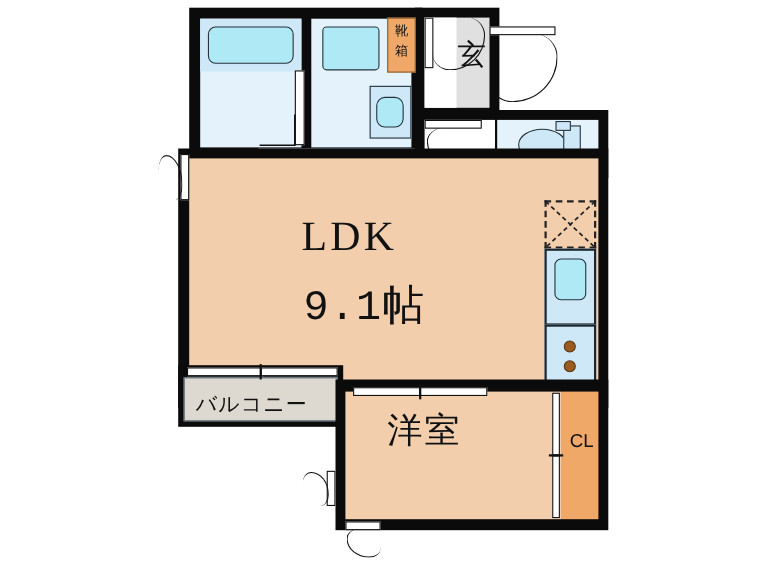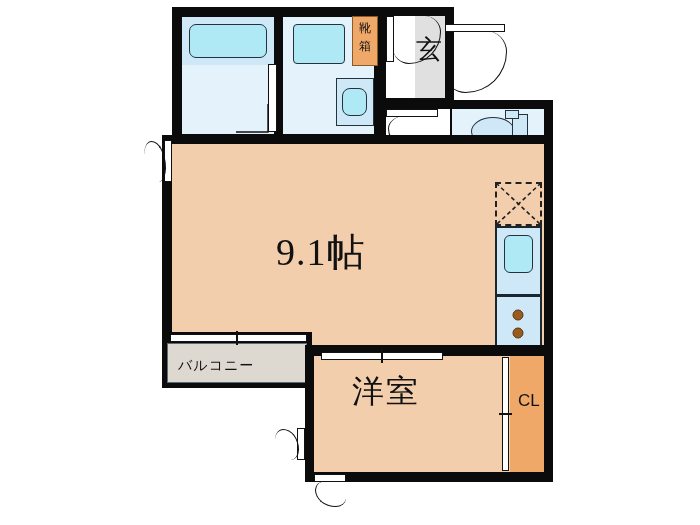--- a/index.html
+++ b/index.html
@@ -27,21 +27,21 @@
   .olk {border:2px solid #1b2730;}
   .thin{border:1px solid #5a6b78;}
 
   
   .lbl{position:absolute;color:#111;line-height:1;white-space:nowrap;
        font-family:"Liberation Serif","DejaVu Serif",serif;}
   .lbl-ldk     {font-size:38px;letter-spacing:3px;font-weight:400;}
   .lbl-ldknum  {font-size:38px;letter-spacing:1px;}
   .lbl-room    {font-size:32px;letter-spacing:2px;}
   .lbl-roomnum {font-size:32px;}
-  .lbl-bal     {font-size:14px;letter-spacing:1px;}
+  .lbl-bal     {font-size:19px;letter-spacing:1px;}
   .lbl-cl      {font-size:17px;font-family:"Liberation Sans",sans-serif;line-height:1.25;text-align:center;}
   .lbl-gen     {font-size:26px;}
   .lbl-shoe    {font-size:12px;line-height:1.05;text-align:center;}
 
   
   .arc{border:1.5px solid #111;border-radius:50%;background:transparent;}
   .arcTR{border-width:1.5px 1.5px 0 0;border-top-right-radius:100%;}
   .arcBL{border-width:0 0 1.5px 1.5px;border-bottom-left-radius:100%;}
   .arcBR{border-width:0 1.5px 1.5px 0;border-bottom-right-radius:100%;}
   .leaf{background:#ffffff;border:1.2px solid #111;}
@@ -112,21 +112,22 @@
   <div class="abs wetdeep ol" style="left:471px;top:117px;width:44px;height:29px;border-radius:50%;"></div>
   <div class="abs wetdeep ol" style="left:512px;top:114px;width:16px;height:35px;"></div>
   <div class="abs wetdeep ol" style="left:505px;top:110px;width:14px;height:9px;"></div>
 
   <div class="abs leaf" style="left:386px;top:109px;width:52px;height:8px;"></div>
   <div class="abs arc arcBL" style="left:388px;top:116px;width:50px;height:38px;"></div>
 
   <div class="abs wall" style="left:162px;top:135px;width:391px;height:236px;"></div>
   <div class="abs ldk" style="left:172px;top:144px;width:372px;height:217px;"></div>
 
-  <div class="lbl lbl-ldknum" style="left:276px;top:233px;">9.1帖</div>
+  <div class="lbl lbl-ldk" style="left:274px;top:196px;">LDK</div>
+  <div class="lbl lbl-ldknum" style="left:276px;top:262px;font-family:Liberation Mono, monospace;">9.1帖</div>
 
   <div class="abs leaf" style="left:164px;top:140px;width:8px;height:42px;"></div>
   <div class="abs arc arcTR" style="left:144px;top:141px;width:22px;height:41px;"></div>
 
   <div class="abs" style="left:495px;top:182px;width:47px;height:44px;border:2px dashed #222;background:transparent;"></div>
   <svg class="abs" style="left:495px;top:182px;width:47px;height:44px;">
     <line x1="1" y1="1" x2="46" y2="43" stroke="#222" stroke-width="1.6" stroke-dasharray="4 3"></line>
     <line x1="46" y1="1" x2="1" y2="43" stroke="#222" stroke-width="1.6" stroke-dasharray="4 3"></line>
   </svg>
 

